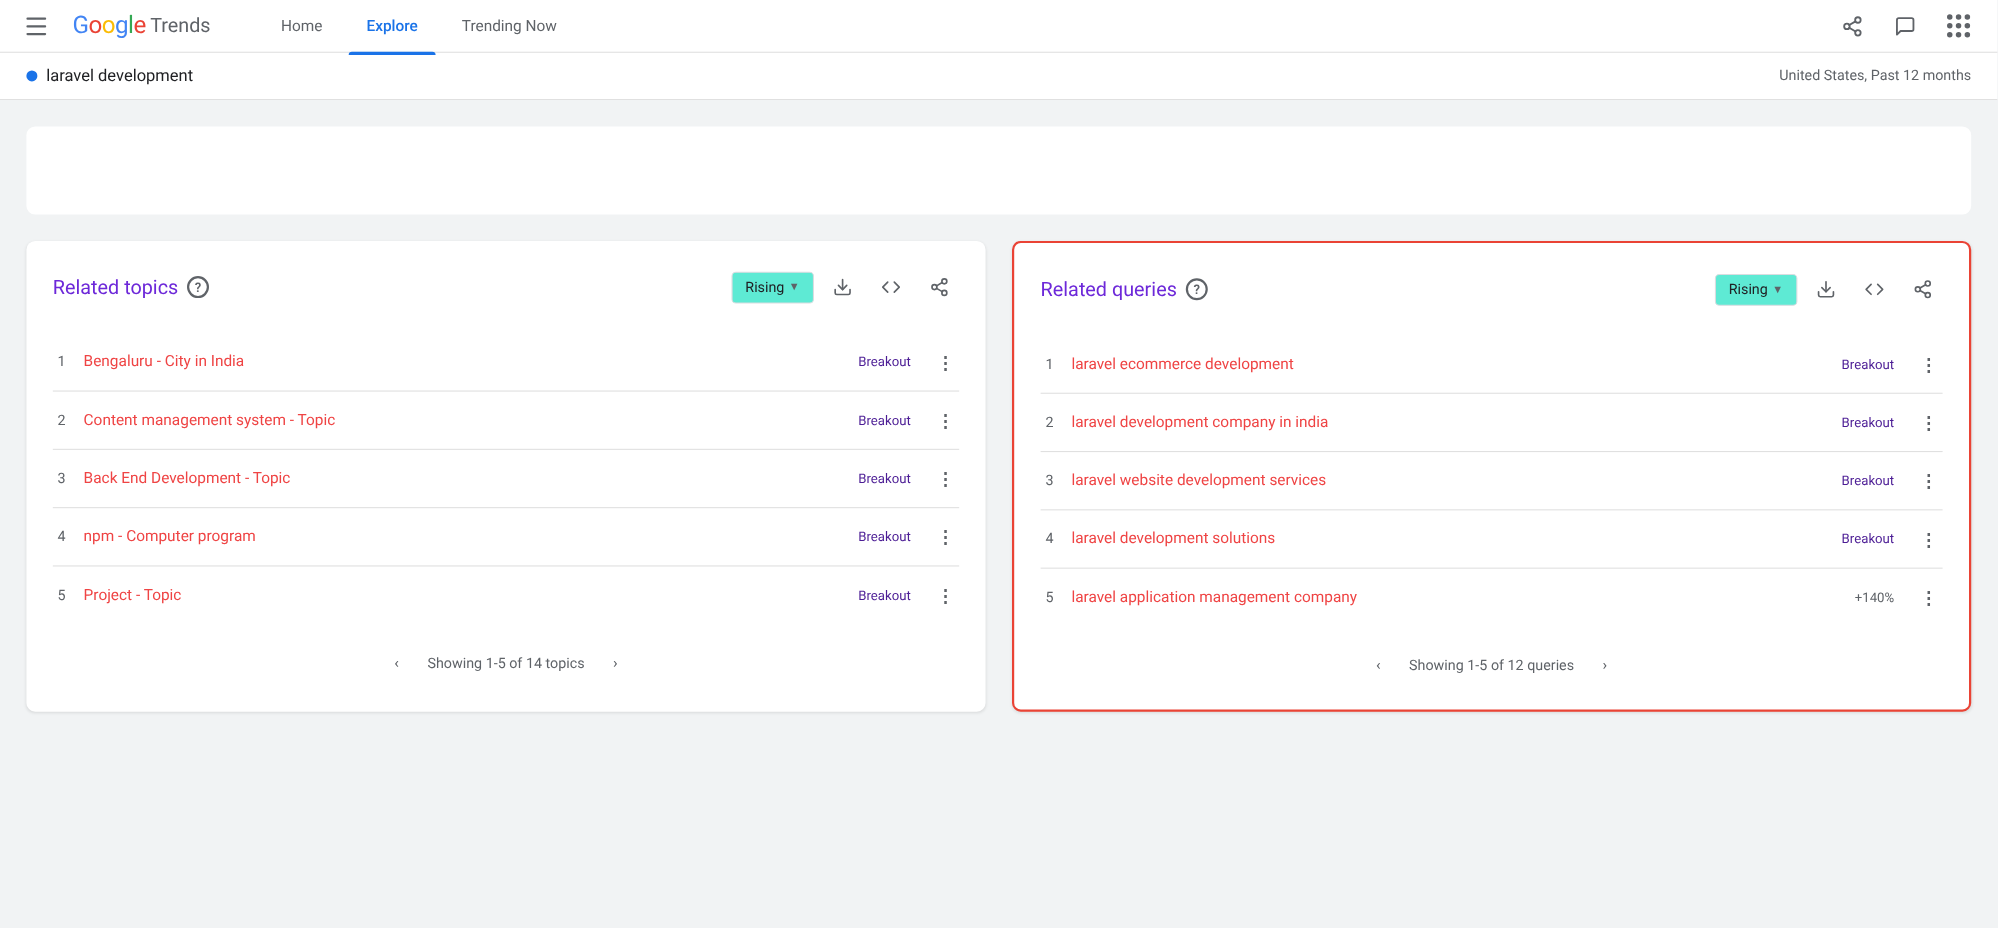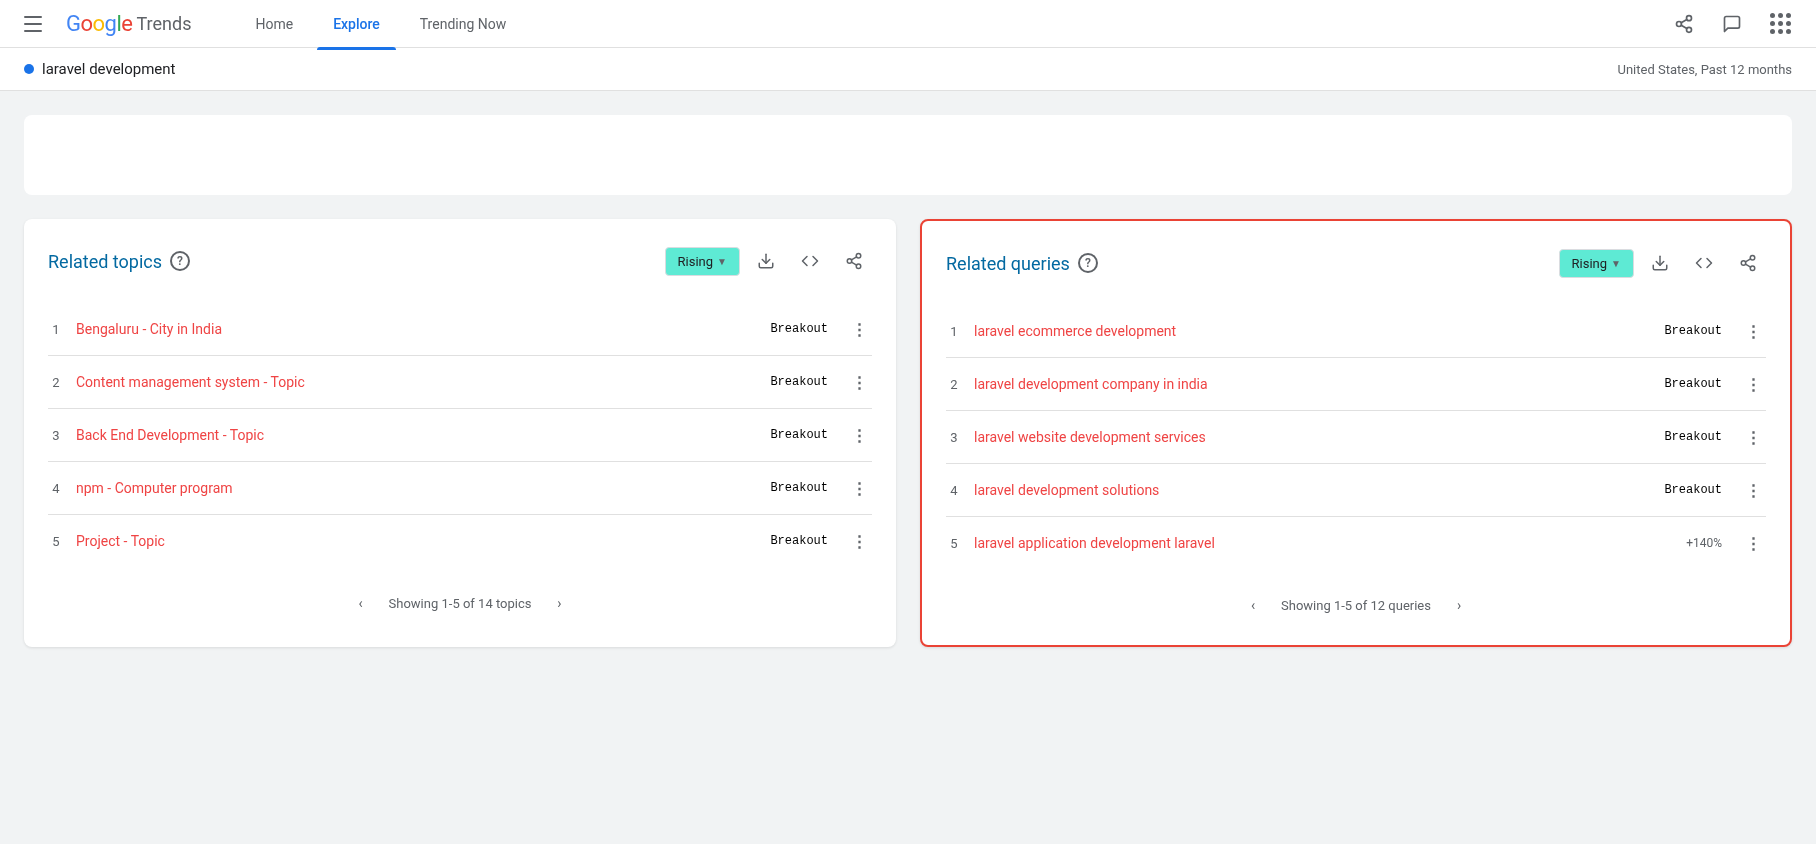--- a/index.html
+++ b/index.html
@@ -178,21 +178,21 @@
       justify-content: space-between;
       margin-bottom: 24px;
     }
     .card-title-group {
       display: flex;
       align-items: center;
       gap: 8px;
     }
     .card-title {
       font-size: 18px;
-      color: #0369a1;
+      color: #6d28d9;
       font-weight: 400;
     }
     .help-icon {
       width: 20px;
       height: 20px;
       border: 2px solid #5f6368;
       border-radius: 50%;
       display: flex;
       align-items: center;
       justify-content: center;
@@ -254,21 +254,21 @@
     .row-label {
       flex: 1;
       font-size: 14px;
       color: #ef4444;
     }
     .row-badge {
       font-size: 12px;
       color: #5f6368;
       margin-right: 8px;
     }
-    .row-badge.breakout { color: #000000; font-family: Liberation Mono, monospace; }
+    .row-badge.breakout { color: #4c1d95; }
     .row-badge.percent { color: #5f6368; }
     .row-more {
       width: 24px;
       height: 24px;
       display: flex;
       align-items: center;
       justify-content: center;
       border-radius: 50%;
       cursor: pointer;
       color: #5f6368;
@@ -522,21 +522,21 @@
 
         <div class="table-row">
           <span class="row-num">4</span>
           <span class="row-label">laravel development solutions</span>
           <span class="row-badge breakout">Breakout</span>
           <div class="row-more">⋮</div>
         </div>
 
         <div class="table-row">
           <span class="row-num">5</span>
-          <span class="row-label">laravel application development laravel</span>
+          <span class="row-label">laravel application management company</span>
           <span class="row-badge percent">+140%</span>
           <div class="row-more">⋮</div>
         </div>
       </div>
 
       <div class="card-footer">
         <div class="pager-arrow">‹</div>
         <span>Showing 1-5 of 12 queries</span>
         <div class="pager-arrow">›</div>
       </div>

